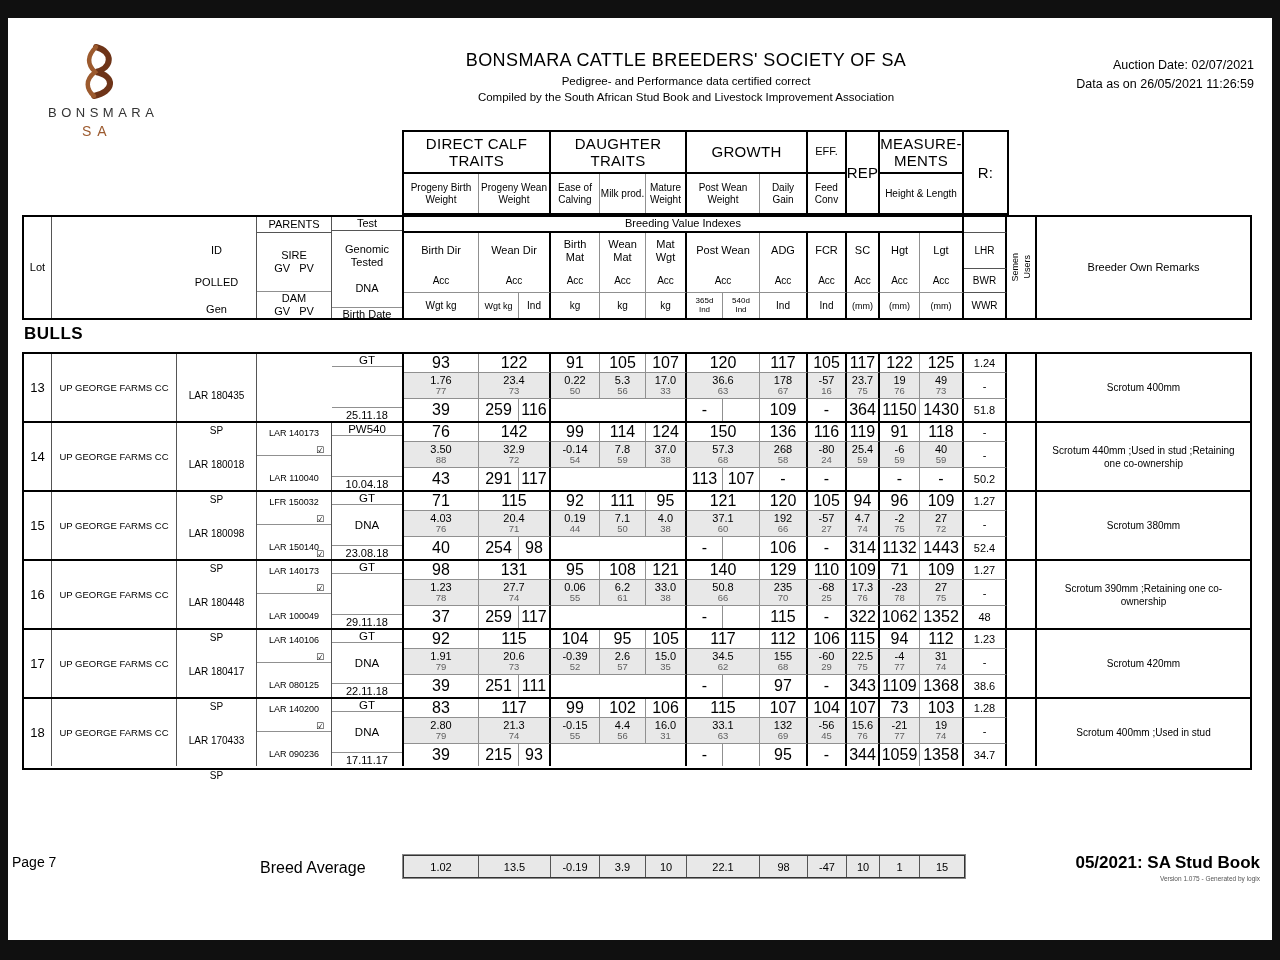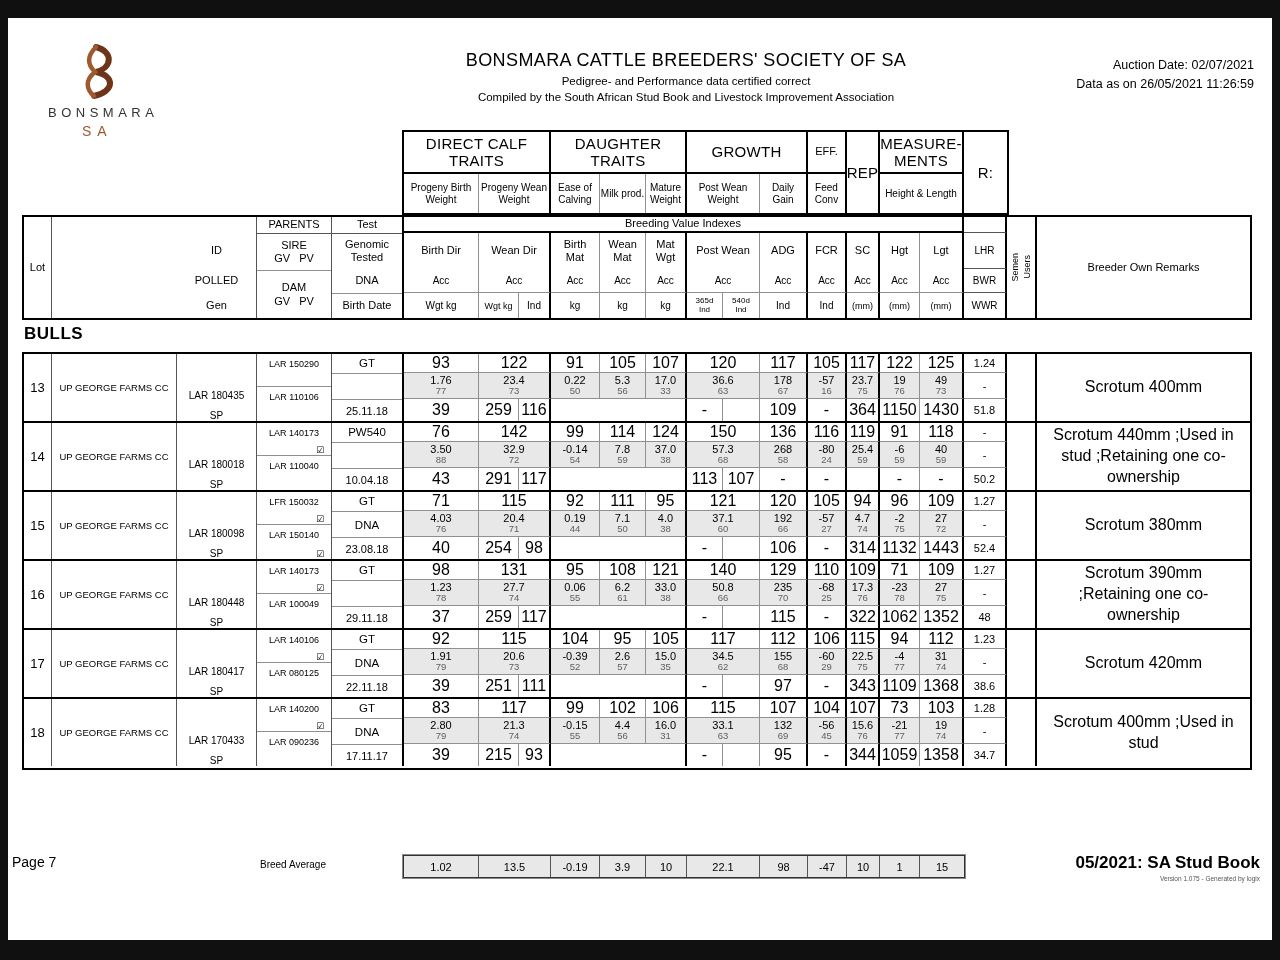--- a/index.html
+++ b/index.html
@@ -44,21 +44,21 @@
   .gc6{grid-column:6}.gc7{grid-column:7}.gc8{grid-column:8}.gc9{grid-column:9}.gc10{grid-column:10}
   .gc11{grid-column:11}.gc12{grid-column:12}.gc13{grid-column:13}.gc14{grid-column:14}.gc15{grid-column:15}
   .gc16{grid-column:16}.gc17{grid-column:17}.gc18{grid-column:18}.gc19{grid-column:19}.gc20{grid-column:20}
   .gc21{grid-column:21}
   .gc7s2{grid-column:7/span 2}.gc9s3{grid-column:9/span 3}.gc12s2{grid-column:12/span 2}
   .gc6s13{grid-column:6/span 13}
   .mr1{grid-row:1}.mr2{grid-row:2}.mr3{grid-row:3}.mr4{grid-row:4}.mrs{grid-row:1/span 4}
   .hlabel{font-size:11px;line-height:1.2;}
   .hsmall{font-size:10px;}
   .u365{font-size:8px;line-height:1.1;}
-  .stack{display:flex;flex-direction:column;}
+  .stack{display:flex;flex-direction:column;gap:12px;}
   .seghdr{display:flex;align-items:center;justify-content:center;text-align:center;}
   .vwrap{display:flex;align-items:center;justify-content:center;}
   .vtext{writing-mode:vertical-rl;transform:rotate(180deg);font-size:9px;line-height:1.35;text-align:center;}
   
   .bulls{position:absolute;left:16px;top:306px;font-size:17px;font-weight:bold;letter-spacing:.5px;}
   
   .gridbody{position:absolute;left:14px;top:334px;border:2px solid #000;background:#fff;width:1226px;}
   .lot{display:grid;height:69px;box-sizing:border-box;border-bottom:2px solid #000;
     grid-template-columns:28px 125px 80px 75px 72px 75px 40px 32px 49px 46px 41px 36px 37px 48px 39px 33px 40px 44px 43px 30px 213px;
     grid-template-rows:19px 26px 22px;}
@@ -73,24 +73,24 @@
   .sellertxt{font-size:9.5px;}
   .idseg{font-size:10px;margin-top:36px;}
   .genseg{font-size:10px;}
   .pcell{position:relative;box-sizing:border-box;}
   .pcell .pid{font-size:9px;text-align:center;padding-top:5px;}
   .pcell .chk{position:absolute;right:7px;bottom:0px;font-size:9px;line-height:1;}
   .testv{font-size:11.5px;}
   .dnav{font-size:11.5px;}
   .bdatev{font-size:11px;}
   .rcol{font-size:11px;}
-  .remtxt{font-size:16px;line-height:1.3;padding:0 10px;}
+  .remtxt{font-size:10px;line-height:1.3;padding:0 10px;}
   
   .pageno{position:absolute;left:4px;top:836px;font-size:14px;}
-  .bavglabel{position:absolute;left:252px;top:841px;font-size:10px;text-align:right;}
+  .bavglabel{position:absolute;left:252px;top:841px;font-size:16px;text-align:right;}
   .bavg{position:absolute;left:395px;top:837px;display:grid;border:1px solid #333;outline:1px solid #888;background:#e8e8e8;
     grid-template-columns:75px 72px 49px 46px 41px 73px 48px 39px 33px 40px 44px;grid-template-rows:21px;}
   .bavg div{font-size:11px;border-right:1px solid #555;display:flex;align-items:center;justify-content:center;background:#e8e8e8;}
   .bavg div:last-child{border-right:none;}
   .footright{position:absolute;right:12px;top:835px;text-align:right;}
   .footright .l1{font-size:17px;font-weight:600;}
   .footright .l2{font-size:6.5px;color:#555;margin-top:2px;}
 </style>
 </head>
 <body>
@@ -225,30 +225,20 @@
   <div class="gridbody">
 
       <div class="lot">
         <div class="cc lotno gc1 grs rbd">13</div>
         <div class="cc sellertxt gc2 grs rbd">UP GEORGE FARMS CC</div>
         <div class="stack gc3 grs rbd">
           <div class="seghdr idseg" style="height:19px">LAR 180435</div>
           <div style="height:26px"></div>
           <div class="seghdr genseg" style="height:22px">SP</div>
         </div>
-        <div class="stack gc4 grs rbd">
-          <div class="pcell bb" style="height:33px">
-            <div class="pid">LAR 150290</div>
-            <div class="chk"></div>
-          </div>
-          <div class="pcell" style="flex:1">
-            <div class="pid">LAR 110106</div>
-            <div class="chk"></div>
-          </div>
-        </div>
         <div class="stack gc5 grs rb2">
           <div class="seghdr testv bb" style="height:19px">GT</div>
           <div class="seghdr dnav" style="height:26px"></div>
           <div class="seghdr bdatev bt" style="height:21px">25.11.18</div>
         </div>
         <div class="cc idx gc6 gr1 rb bb">93</div>
         <div class="mid gc6 gr2 rb bb">
           <div class="v">1.76</div>
           <div class="a">77</div>
         </div>

